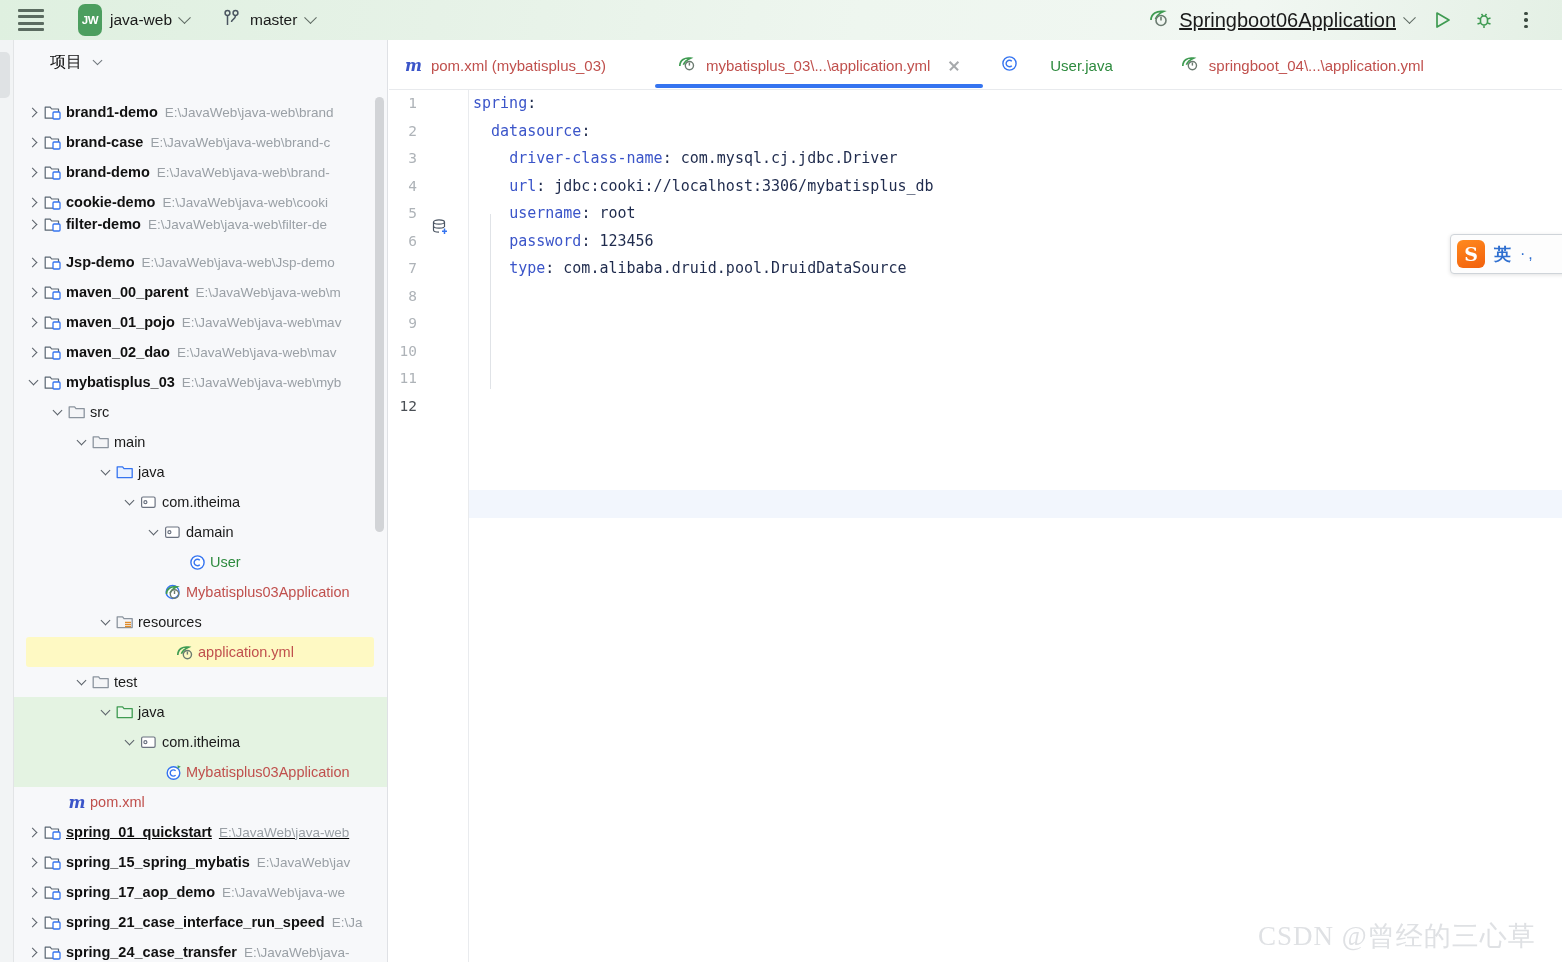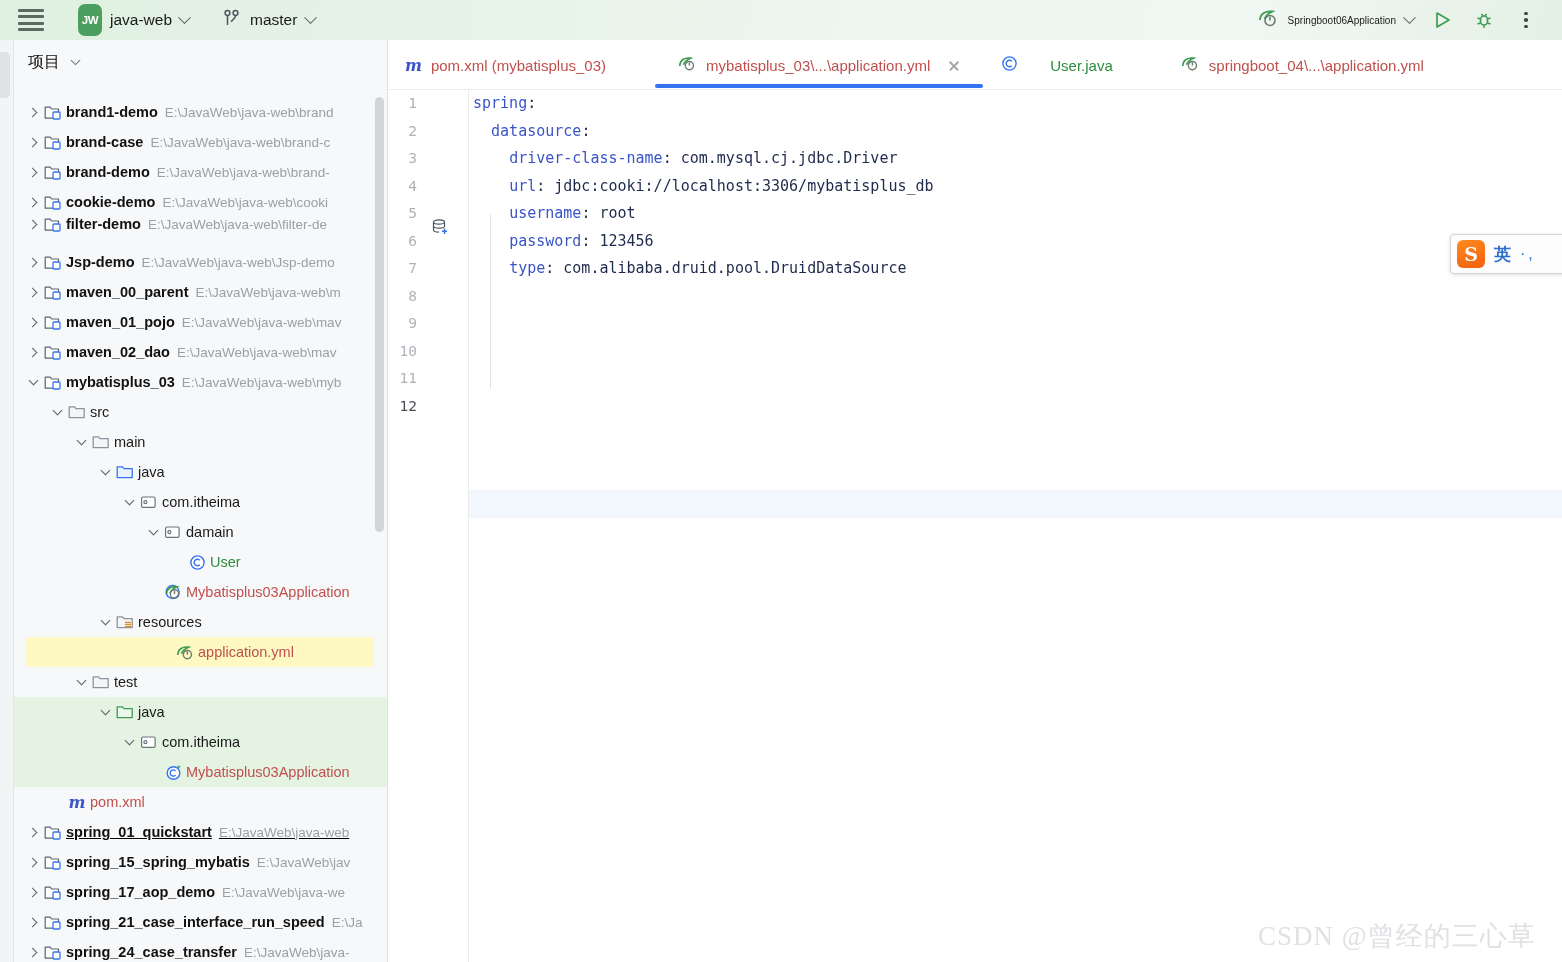--- a/index.html
+++ b/index.html
@@ -40,21 +40,21 @@
     transform: rotate(45deg) translate(-2px,-2px); display: inline-block;
   }
   .branch-chip {
     display: flex; align-items: center; gap: 9px; margin-left: 22px;
     padding: 3px 6px; border-radius: 5px; cursor: pointer;
   }
   #right-run {
     margin-left: auto; display: flex; align-items: center; gap: 14px; padding-right: 22px;
   }
   .runcfg { display: flex; align-items: center; gap: 9px; cursor: pointer; }
-  .runcfg-label { font-size: 10px; color: #1a1a1a; }
+  .runcfg-label { font-size: 20px; color: #1a1a1a; text-decoration: underline; }
   .icon-btn { cursor: pointer; display: flex; align-items: center; justify-content: center;
               width: 28px; height: 28px; border-radius: 4px; }
   .kebab { display: flex; flex-direction: column; gap: 3px; align-items: center; }
   .kebab i { width: 3.5px; height: 3.5px; border-radius: 50%; background: #3c4b41; display: block; }
 
   
   #left-stripe {
     position: absolute; left: 0; top: 40px; width: 14px; height: 922px;
     background: #f2f4f5; border-right: 1px solid #e2e4e6;
   }
@@ -64,21 +64,21 @@
   }
 
   
   #project-panel {
     position: absolute; left: 14px; top: 40px; width: 374px; height: 922px;
     background: #f7f8fa; border-right: 1px solid #dfe1e5; overflow: hidden;
   }
   #project-header {
     height: 45px; display: flex; align-items: center; padding-left: 14px; gap: 12px;
   }
-  #project-header .ph-title { font-size: 16px; color: #111; font-weight: 400; }
+  #project-header .ph-title { font-size: 16px; color: #111; font-weight: 400; margin-left: 22px; }
   .chev-sm {
     width: 7px; height: 7px; border-right: 1.5px solid #70777d; border-bottom: 1.5px solid #70777d;
     transform: rotate(45deg) translate(-1.5px,-1.5px); display: inline-block;
   }
   #tree { position: relative; }
   .node {
     display: flex; align-items: center; height: 30px; white-space: nowrap;
     font-size: 14.5px; padding-right: 4px; cursor: pointer;
   }
   .node .arrow {

